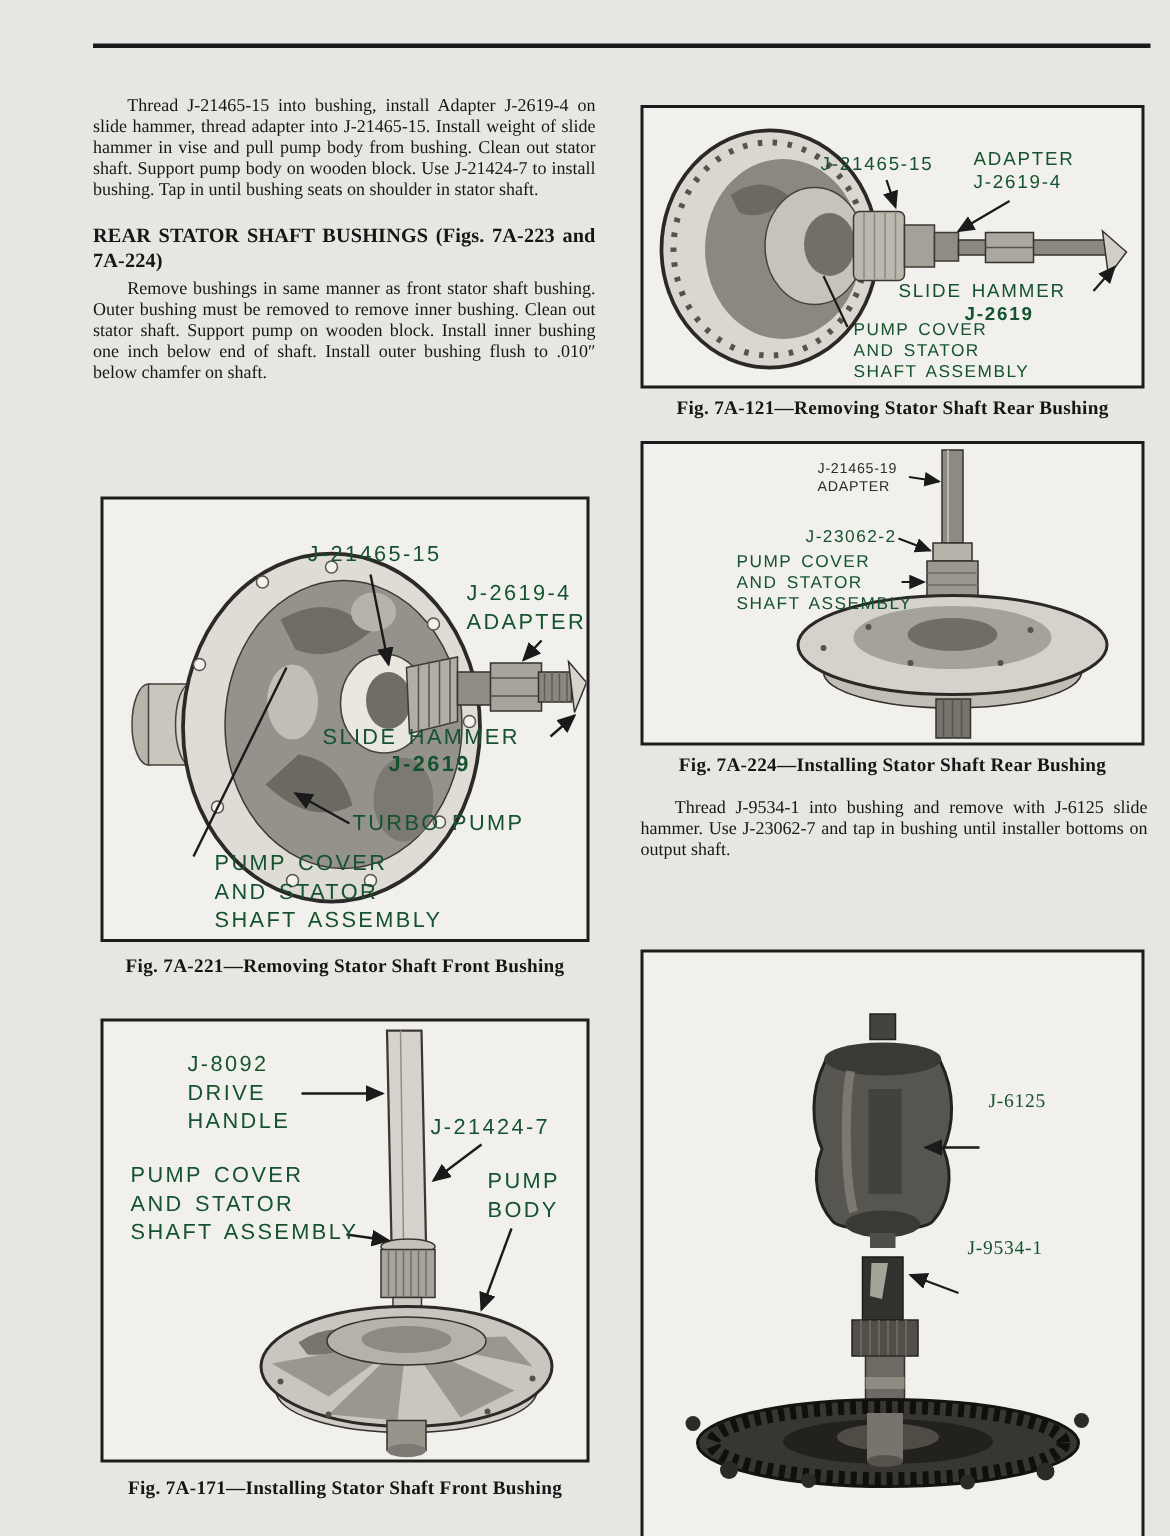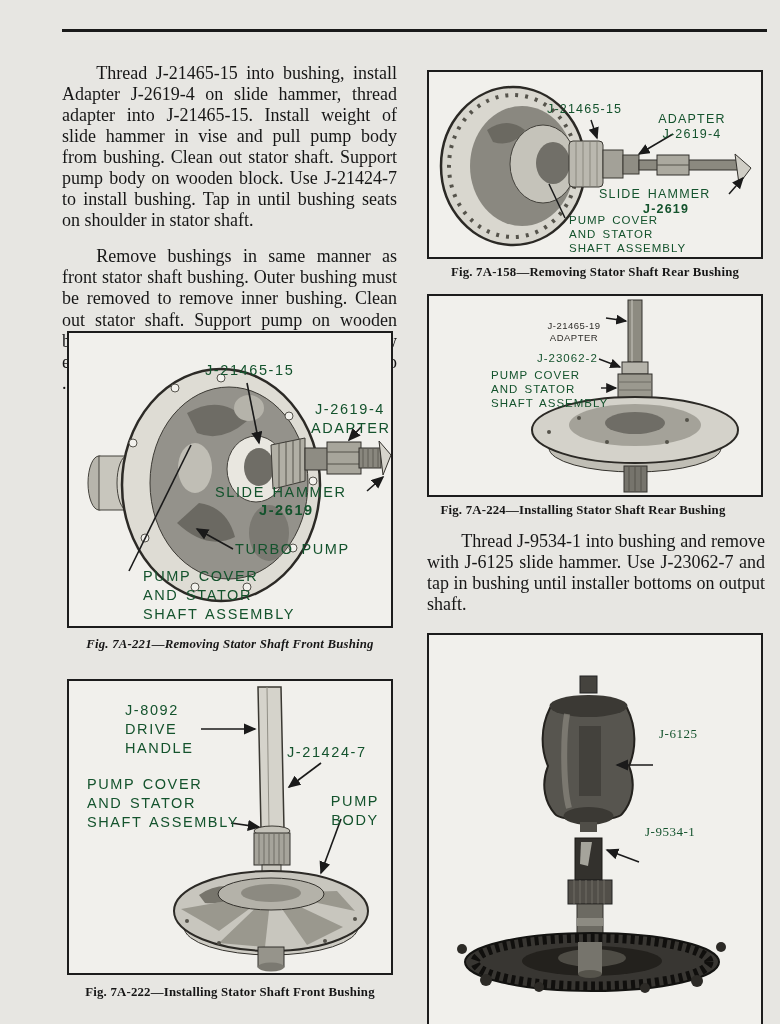--- a/index.html
+++ b/index.html
@@ -7,47 +7,48 @@
         font-family:"Liberation Serif",serif;color:#161616;overflow:hidden;}
   
   .hdr{position:absolute;top:7px;left:0;right:16px;text-align:right;
        font-weight:bold;font-size:13.5px;letter-spacing:.2px;white-space:nowrap;}
   .hdr .pgnum{margin-left:30px;}
   .hdr-rule{position:absolute;left:62px;right:13px;top:29px;height:3px;background:#1a1a1a;}
   
   .textcol{position:absolute;}
   .sec-head{font-size:13.5px;font-weight:bold;margin:0 0 2px 0;line-height:1.28;
             text-align:justify;letter-spacing:.1px;}
-  .sec-body{font-size:18px;margin:0 0 15px 0;text-align:justify;
+  .sec-body{font-size:12px;margin:0 0 15px 0;text-align:justify;
             text-indent:1.9em;line-height:1.17;}
   
   .fig{position:absolute;background:#f1f0ec;border:2px solid #1c1c1c;box-sizing:border-box;}
   .fig svg{position:absolute;left:0;top:0;width:100%;height:100%;}
   .caption{position:absolute;font-weight:bold;font-size:12.8px;text-align:center;
            letter-spacing:.2px;white-space:nowrap;}
   
   .lbl{position:absolute;font-family:"Liberation Sans",sans-serif;font-size:14.5px;
        letter-spacing:1.6px;word-spacing:2px;line-height:1.3;color:#14532d;
        white-space:pre-line;font-weight:500;}
   .lbl-b{font-weight:bold;}
   .lbl-md{font-size:12.5px;letter-spacing:1.2px;line-height:1.22;}
   .lbl-sm{font-size:11.5px;letter-spacing:1px;line-height:1.2;}
   .lbl-xs{font-size:9.5px;letter-spacing:.5px;line-height:1.25;color:#2e2c28;}
   .lbl-serif{font-family:"Liberation Serif",serif;font-size:13px;letter-spacing:.5px;}
-  .ctr{text-align:center;margin-top:13px;}
+  .ctr{}
 </style>
 </head>
 <body>
 
 <div class="page">
 
   <div class="hdr-rule"></div>
 
   <div class="textcol" style="left:62px;top:63px;width:335px;">
     <p class="sec-body">Thread J-21465-15 into bushing, install Adapter J-2619-4 on slide hammer, thread adapter into J-21465-15. Install weight of slide hammer in vise and pull pump body from bushing. Clean out stator shaft. Support pump body on wooden block. Use J-21424-7 to install bushing. Tap in until bushing seats on shoulder in stator shaft.</p>
+    <h3 class="sec-head">REAR STATOR SHAFT BUSHINGS (Figs. 7A-223 and 7A-224)</h3>
     <p class="sec-body">Remove bushings in same manner as front stator shaft bushing. Outer bushing must be removed to remove inner bushing. Clean out stator shaft. Support pump on wooden block. Install inner bushing one inch below end of shaft. Install outer bushing flush to .010″ below chamfer on shaft.</p>
   </div>
 
   <div class="fig" style="left:67px;top:331px;width:326px;height:297px;">
     <svg viewBox="0 0 322 293">
       <defs>
           <marker id="m221" markerWidth="9" markerHeight="8" refX="7" refY="3.5" orient="auto">
         <path d="M0,0 L8,3.5 L0,7 z" fill="#1a1a1a"></path>
           </marker>
         </defs>
@@ -104,21 +105,21 @@
     <span class="lbl" style="left:136px;top:28px;">J-21465-15</span>
     <span class="lbl ctr" style="left:242px;top:54px;width:78px;">J-2619-4
 ADAPTER</span>
     <span class="lbl" style="left:146px;top:150px;">SLIDE HAMMER</span>
     <span class="lbl lbl-b" style="left:190px;top:168px;">J-2619</span>
     <span class="lbl" style="left:166px;top:207px;">TURBO PUMP</span>
     <span class="lbl" style="left:74px;top:234px;">PUMP COVER
 AND STATOR
 SHAFT ASSEMBLY</span>
   </div>
-  <div class="caption" style="left:62px;top:637px;width:336px;font-style:italic;">Fig. 7A-221—Removing Stator Shaft Front Bushing</div>
+  <div class="caption" style="left:62px;top:637px;width:336px;">Fig. 7A-221—Removing Stator Shaft Front Bushing</div>
 
   <div class="fig" style="left:67px;top:679px;width:326px;height:296px;">
     <svg viewBox="0 0 322 292">
       <defs>
           <marker id="m222" markerWidth="9" markerHeight="8" refX="7" refY="3.5" orient="auto">
         <path d="M0,0 L8,3.5 L0,7 z" fill="#1a1a1a"></path>
           </marker>
         </defs>
       <polygon points="189,6 212,6 215,148 192,148" fill="#d5d3cb" stroke="#3a3832" stroke-width="1.5"></polygon>
       <line x1="198" y1="6" x2="200" y2="148" stroke="#908e85"></line>
@@ -163,21 +164,21 @@
     <span class="lbl" style="left:56px;top:20px;">J-8092
 DRIVE
 HANDLE</span>
     <span class="lbl" style="left:218px;top:62px;">J-21424-7</span>
     <span class="lbl" style="left:18px;top:94px;">PUMP COVER
 AND STATOR
 SHAFT ASSEMBLY</span>
     <span class="lbl ctr" style="left:256px;top:98px;width:60px;">PUMP
 BODY</span>
   </div>
-  <div class="caption" style="left:62px;top:985px;width:336px;">Fig. 7A-222—Installing Stator Shaft Front Bushing</div>
+  <div class="caption" style="left:62px;top:985px;width:336px;">Fig. 7A-171—Installing Stator Shaft Front Bushing</div>
 
   <div class="fig" style="left:427px;top:70px;width:336px;height:189px;">
     <svg viewBox="0 0 332 185">
       <defs>
           <marker id="m223" markerWidth="9" markerHeight="8" refX="7" refY="3.5" orient="auto">
         <path d="M0,0 L8,3.5 L0,7 z" fill="#1a1a1a"></path>
           </marker>
         </defs>
       <ellipse cx="84" cy="94" rx="72" ry="79" fill="#d9d7cf" stroke="#2b2925" stroke-width="2.5"></ellipse>
       <ellipse cx="84" cy="94" rx="64" ry="71" fill="none" stroke="#55534b" stroke-width="4" stroke-dasharray="3 7"></ellipse>
@@ -207,21 +208,21 @@
     </svg>
     <span class="lbl lbl-md" style="left:118px;top:30px;">J-21465-15</span>
     <span class="lbl lbl-md ctr" style="left:220px;top:27px;width:86px;">ADAPTER
 J-2619-4</span>
     <span class="lbl lbl-md" style="left:170px;top:115px;">SLIDE HAMMER</span>
     <span class="lbl lbl-md lbl-b" style="left:214px;top:130px;">J-2619</span>
     <span class="lbl lbl-sm" style="left:140px;top:142px;">PUMP COVER
 AND STATOR
 SHAFT ASSEMBLY</span>
   </div>
-  <div class="caption" style="left:427px;top:265px;width:336px;">Fig. 7A-158—Removing Stator Shaft Rear Bushing</div>
+  <div class="caption" style="left:427px;top:265px;width:336px;">Fig. 7A-121—Removing Stator Shaft Rear Bushing</div>
 
   <div class="fig" style="left:427px;top:294px;width:336px;height:203px;">
     <svg viewBox="0 0 332 199">
       <defs>
           <marker id="m224" markerWidth="9" markerHeight="8" refX="7" refY="3.5" orient="auto">
         <path d="M0,0 L8,3.5 L0,7 z" fill="#1a1a1a"></path>
           </marker>
         </defs>
       <rect x="199" y="4" width="14" height="62" fill="#8d8b81" stroke="#33312c"></rect>
       <line x1="203" y1="4" x2="203" y2="66" stroke="#c9c7bf"></line>
@@ -255,21 +256,21 @@
         <line x1="172" y1="92" x2="187" y2="92" marker-end="url(#m224)"></line>
       </g>
     </svg>
     <span class="lbl lbl-xs ctr" style="left:116px;top:11px;width:58px;">J-21465-19
 ADAPTER</span>
     <span class="lbl lbl-sm" style="left:108px;top:56px;">J-23062-2</span>
     <span class="lbl lbl-sm" style="left:62px;top:73px;">PUMP COVER
 AND STATOR
 SHAFT ASSEMBLY</span>
   </div>
-  <div class="caption" style="left:415px;top:503px;width:336px;">Fig. 7A-224—Installing Stator Shaft Rear Bushing</div>
+  <div class="caption" style="left:427px;top:503px;width:336px;">Fig. 7A-224—Installing Stator Shaft Rear Bushing</div>
 
   <div class="textcol" style="left:427px;top:531px;width:338px;">
     <p class="sec-body">Thread J-9534-1 into bushing and remove with J-6125 slide hammer. Use J-23062-7 and tap in bushing until installer bottoms on output shaft.</p>
   </div>
 
   <div class="fig" style="left:427px;top:633px;width:336px;height:393px;">
     <svg viewBox="0 0 332 327">
       <defs>
           <marker id="m225" markerWidth="9" markerHeight="8" refX="7" refY="3.5" orient="auto">
         <path d="M0,0 L8,3.5 L0,7 z" fill="#1a1a1a"></path>

